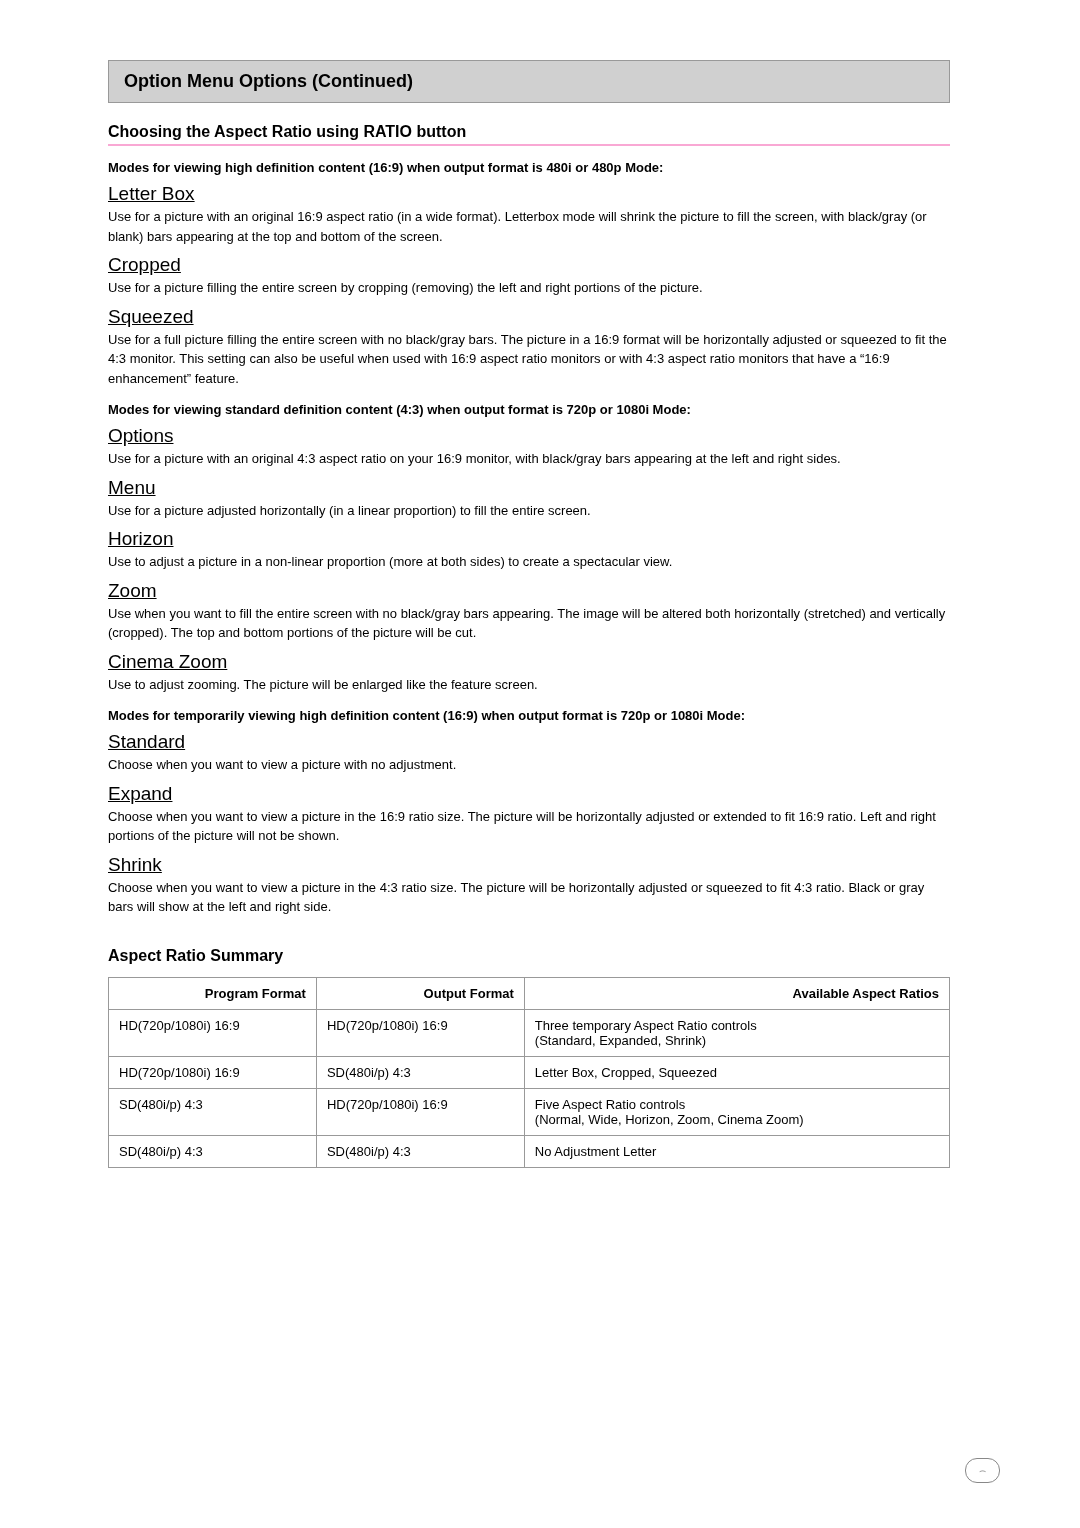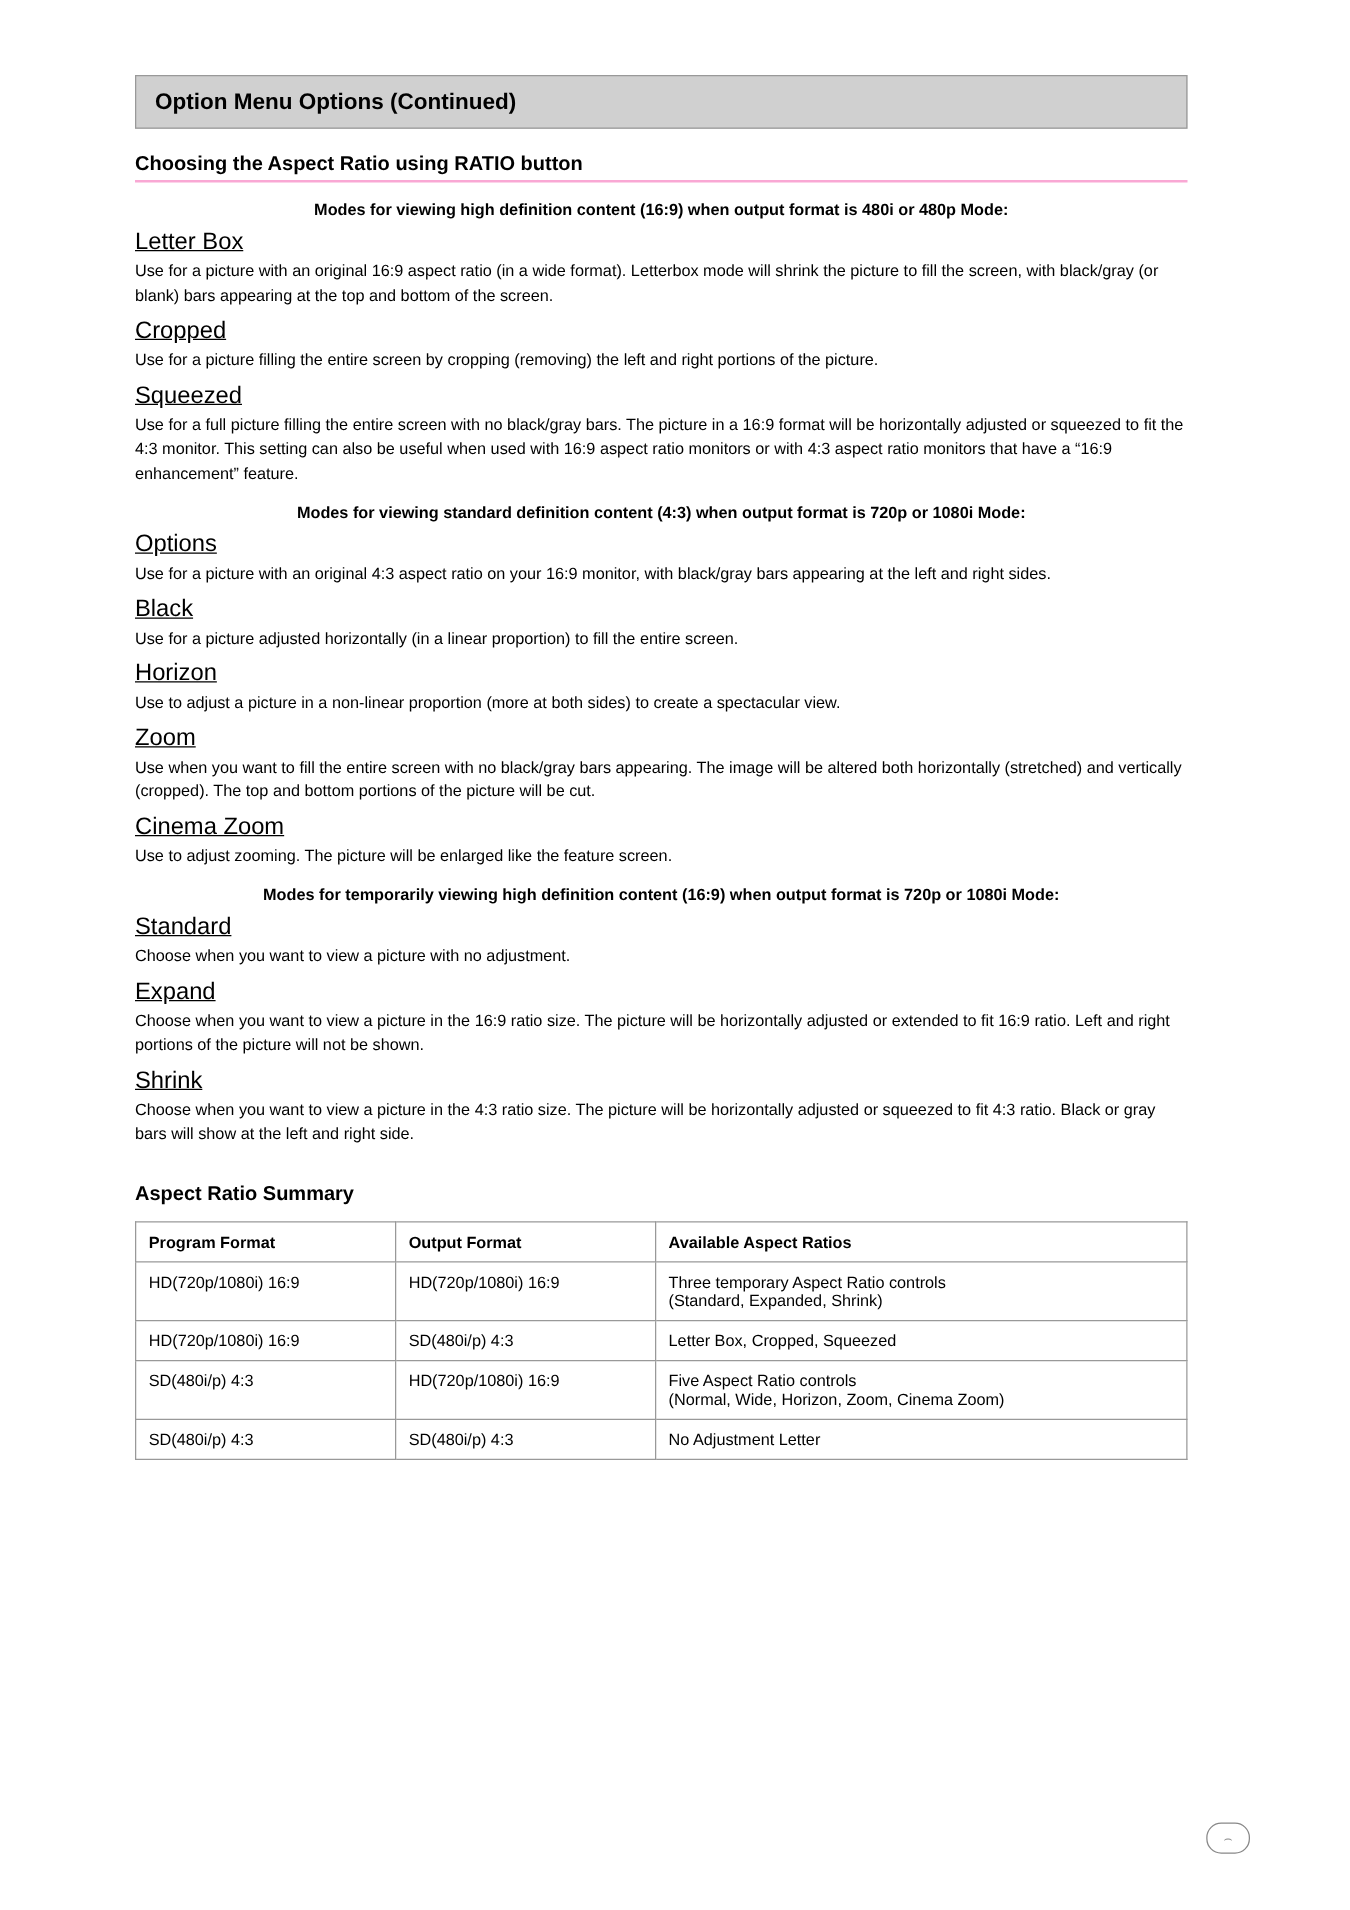--- a/index.html
+++ b/index.html
@@ -141,21 +141,20 @@
       border-bottom: 2px solid #f9a8d4;
       padding-bottom: 3px;
     }
 
     
     .mode-heading {
       font-weight: bold;
       font-size: 13px;
       margin-top: 14px;
       margin-bottom: 6px;
-      text-align: center;
     }
 
     
     .term {
       text-decoration: underline;
       font-size: 19px;
       margin-top: 8px;
       margin-bottom: 2px;
       display: block;
     }
@@ -179,21 +178,21 @@
     .ratio-table {
       width: 100%;
       border-collapse: collapse;
       font-size: 13px;
     }
 
     .ratio-table th {
       background: #ffffff;
       font-weight: bold;
       padding: 8px 10px;
-      text-align: left;
+      text-align: right;
       border: 1px solid #999;
     }
 
     .ratio-table td {
       padding: 8px 10px;
       border: 1px solid #999;
       vertical-align: top;
     }
 
     .ratio-table tr:nth-child(odd) {
@@ -250,21 +249,21 @@
     <p class="body-text">Use for a picture filling the entire screen by cropping (removing) the left and right portions of the picture.</p>
 
     <span class="term">Squeezed</span>
     <p class="body-text">Use for a full picture filling the entire screen with no black/gray bars.  The picture in a 16:9 format will be horizontally adjusted or squeezed to fit the 4:3 monitor.  This setting can also be useful when used with 16:9 aspect ratio monitors or with 4:3 aspect ratio monitors that have a “16:9 enhancement” feature.</p>
 
     <div class="mode-heading">Modes for viewing standard definition content (4:3) when output format is 720p or 1080i Mode:</div>
 
     <span class="term">Options</span>
     <p class="body-text">Use for a picture with an original 4:3 aspect ratio on your 16:9 monitor, with black/gray bars appearing at the left and right sides.</p>
 
-    <span class="term">Black</span>
+    <span class="term">Menu</span>
     <p class="body-text">Use for a picture adjusted horizontally (in a linear proportion) to fill the entire screen.</p>
 
     <span class="term">Horizon</span>
     <p class="body-text">Use to adjust a picture in a non-linear proportion (more at both sides) to create a spectacular view.</p>
 
     <span class="term">Zoom</span>
     <p class="body-text">Use when you want to fill the entire screen with no black/gray bars appearing.  The image will be altered both horizontally (stretched) and vertically (cropped).  The top and bottom portions of the picture will be cut.</p>
 
     <span class="term">Cinema Zoom</span>
     <p class="body-text">Use to adjust zooming. The picture will be enlarged like the feature screen.</p>

